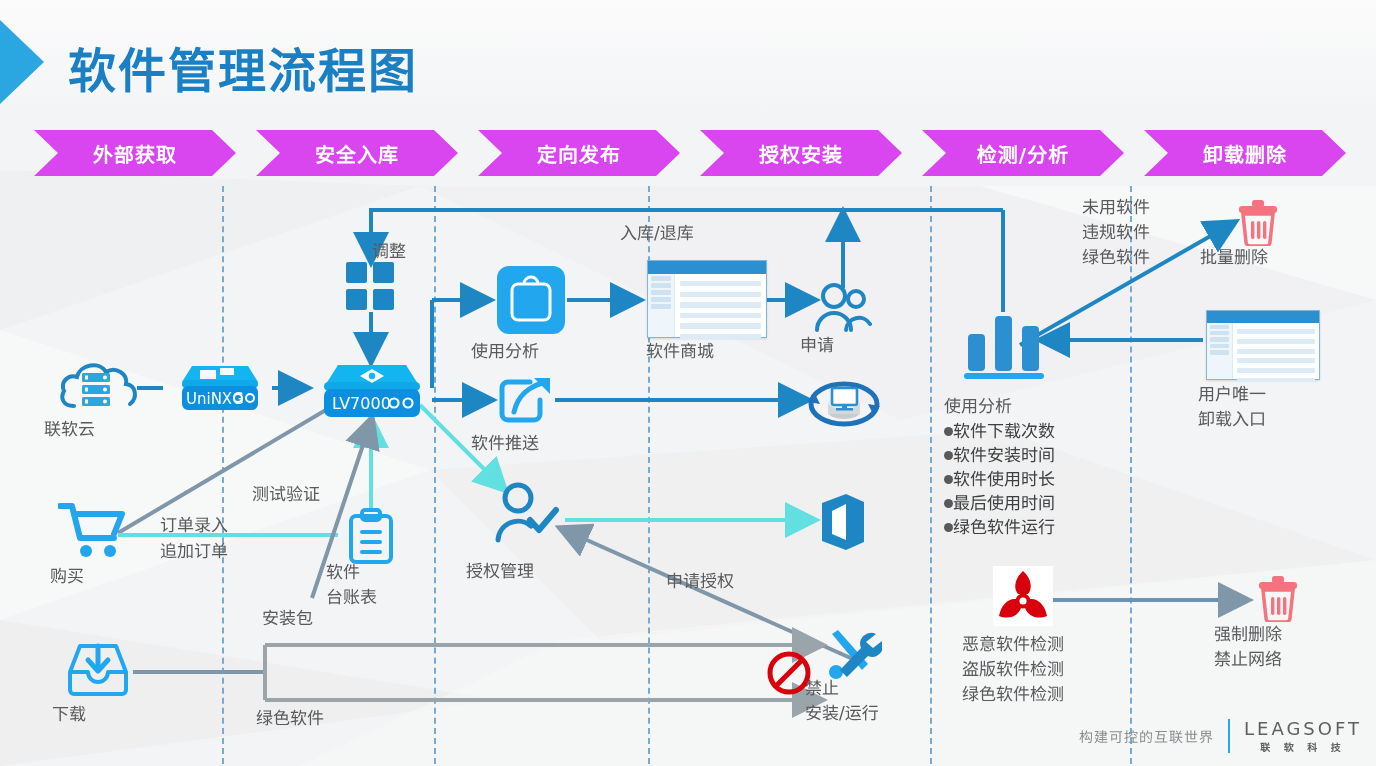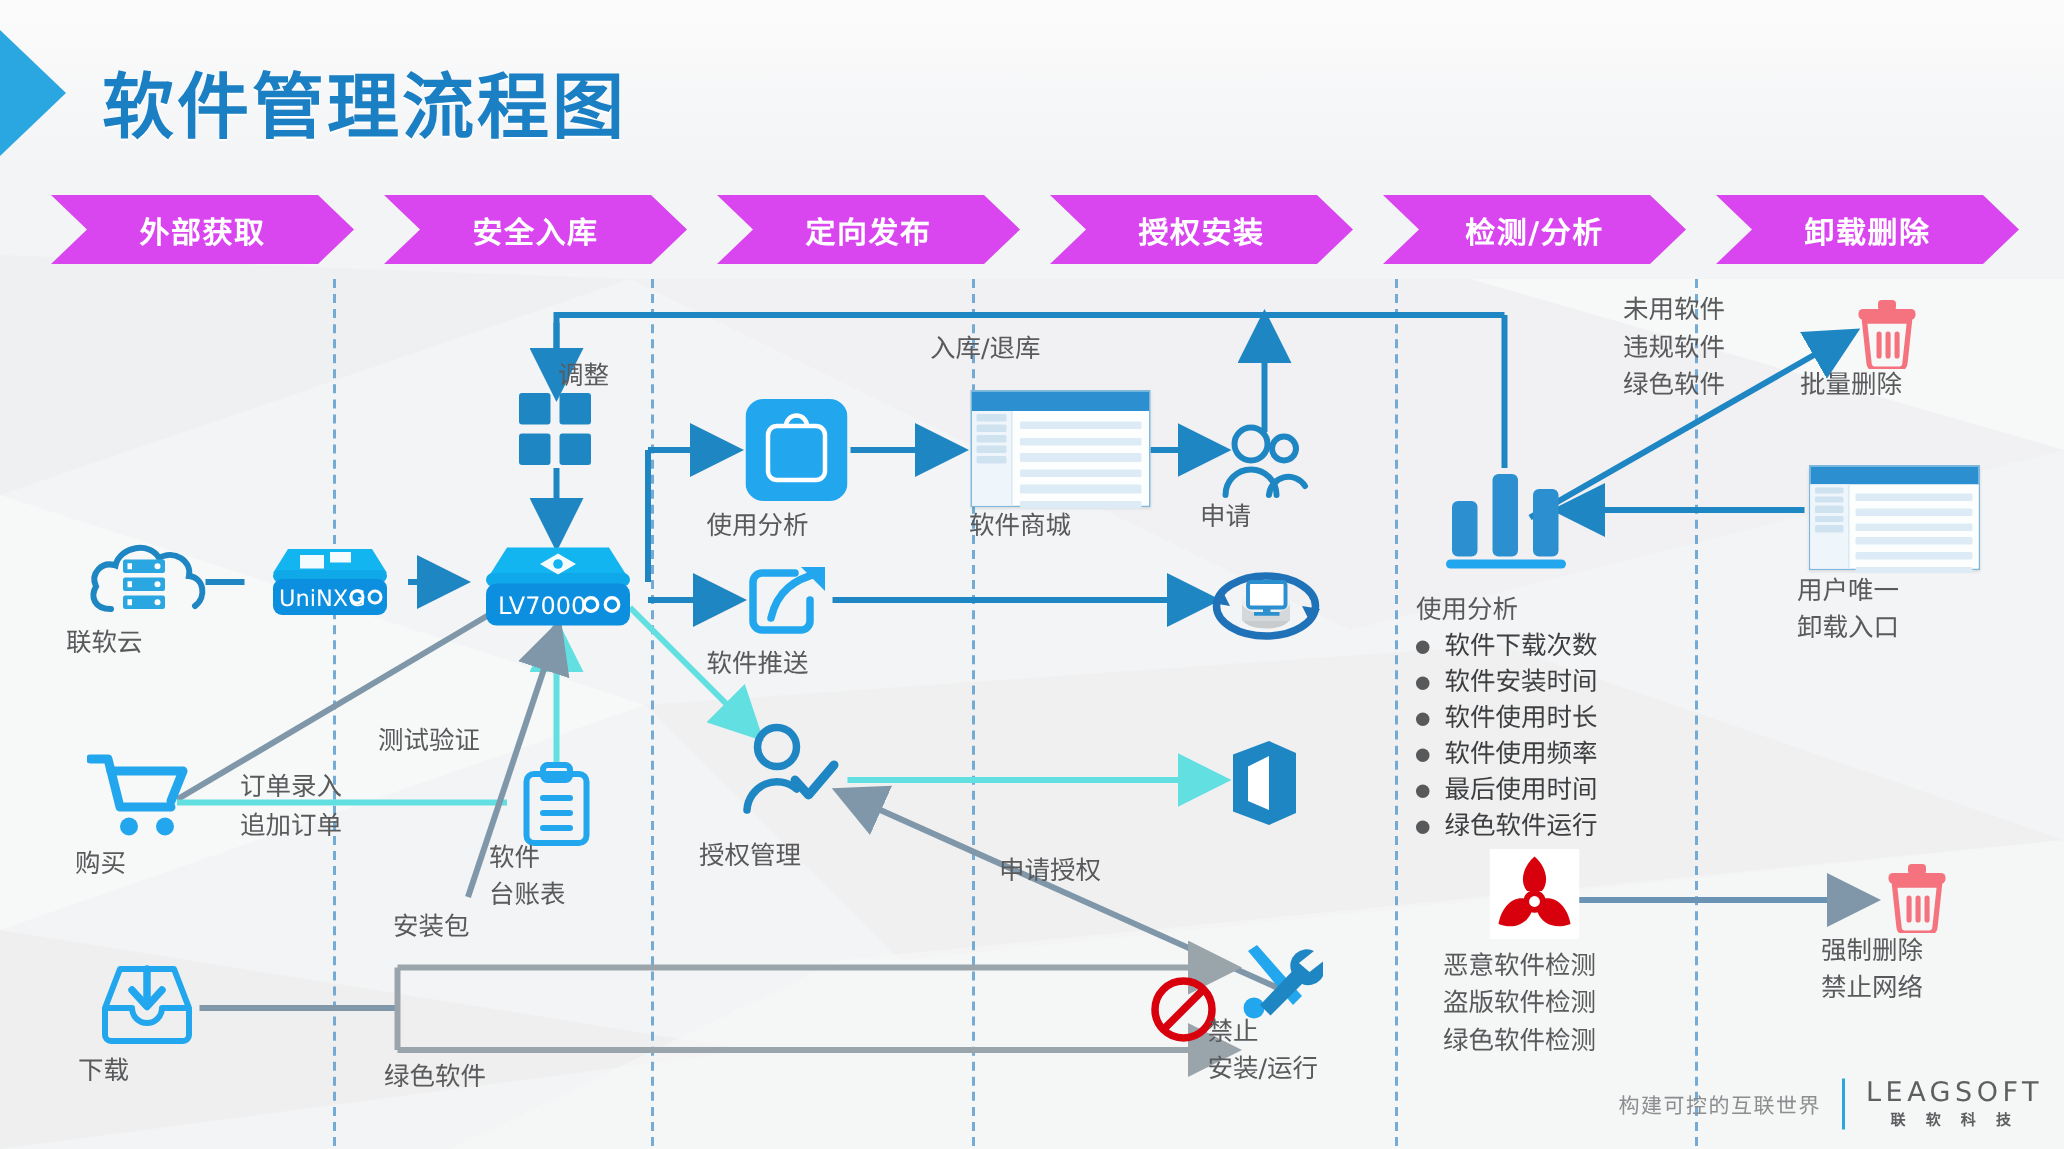--- a/index.html
+++ b/index.html
@@ -74,21 +74,21 @@
   .shot .rows{flex:1;padding:2px 2px;}
   .shot .r{height:9%;margin:6% 3% 0 3%;background:#dcebf5;border-radius:1px;}
   .shot .sr{height:8%;margin:8% 12% 0 12%;background:#cfe2ef;border-radius:1px;}
 
   
   .bullets{position:absolute;}
   .bullets .ttl{font-size:17px;color:#595a5c;margin-bottom:2px;}
   .bullets ul{list-style:none;margin:0;padding:0;}
   .bullets li{
     font-size:17px;color:#3d3f41;line-height:24px;
-    display:flex;align-items:center;gap:10px;
+    display:flex;align-items:center;
   }
   .dot{
     width:9px;height:9px;border-radius:50%;background:#58595b;flex:0 0 9px;
   }
 
   
   .footer{position:absolute;right:14px;bottom:12px;display:flex;align-items:center;gap:14px;margin-left:36px;}
   .footer .slogan{font-size:14px;color:#8c8d8f;letter-spacing:1px;white-space:nowrap;}
   .footer .divider{width:2px;height:34px;background:#2aa7e0;}
   .footer .brand{display:flex;flex-direction:column;align-items:center;}
@@ -428,24 +428,20 @@
       <li>
           <span class="dot"></span>
           <span>软件安装时间</span>
         </li>
       <li>
           <span class="dot"></span>
           <span>软件使用时长</span>
         </li>
       <li>
           <span class="dot"></span>
-          <span>软件使用频率</span>
-        </li>
-      <li>
-          <span class="dot"></span>
           <span>最后使用时间</span>
         </li>
       <li>
           <span class="dot"></span>
           <span>绿色软件运行</span>
         </li>
     </ul>
   </div>
 
   <div class="lbl left" style="left:1082px;top:195px;line-height:25px;">未用软件

